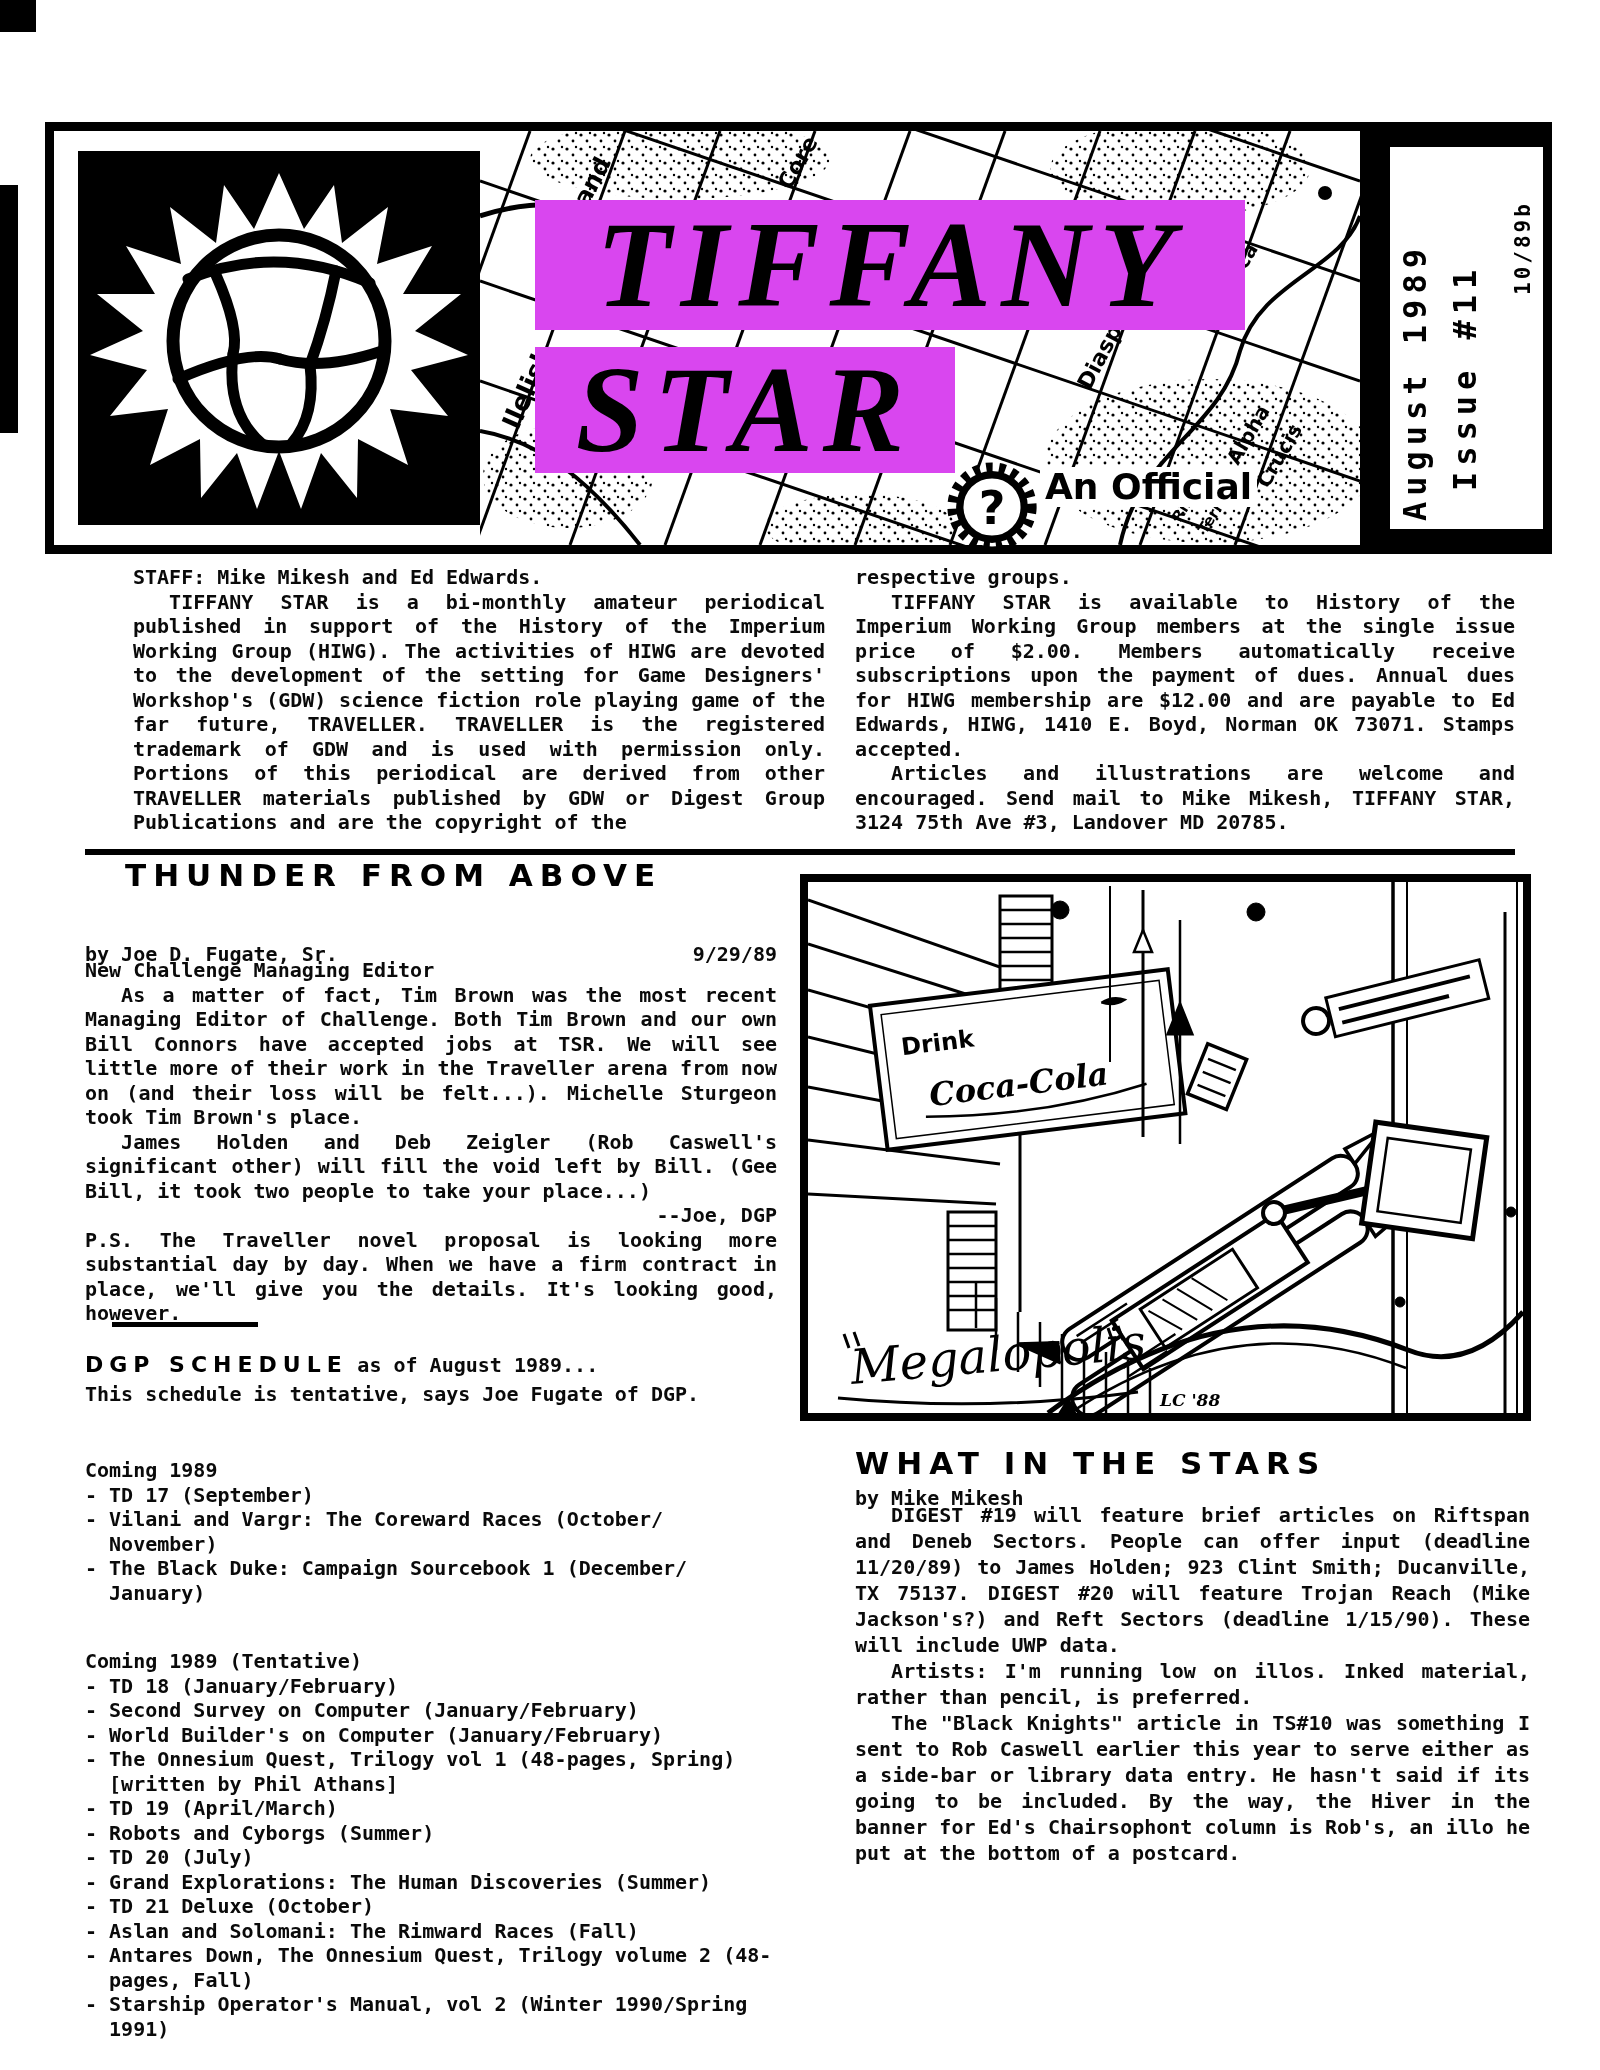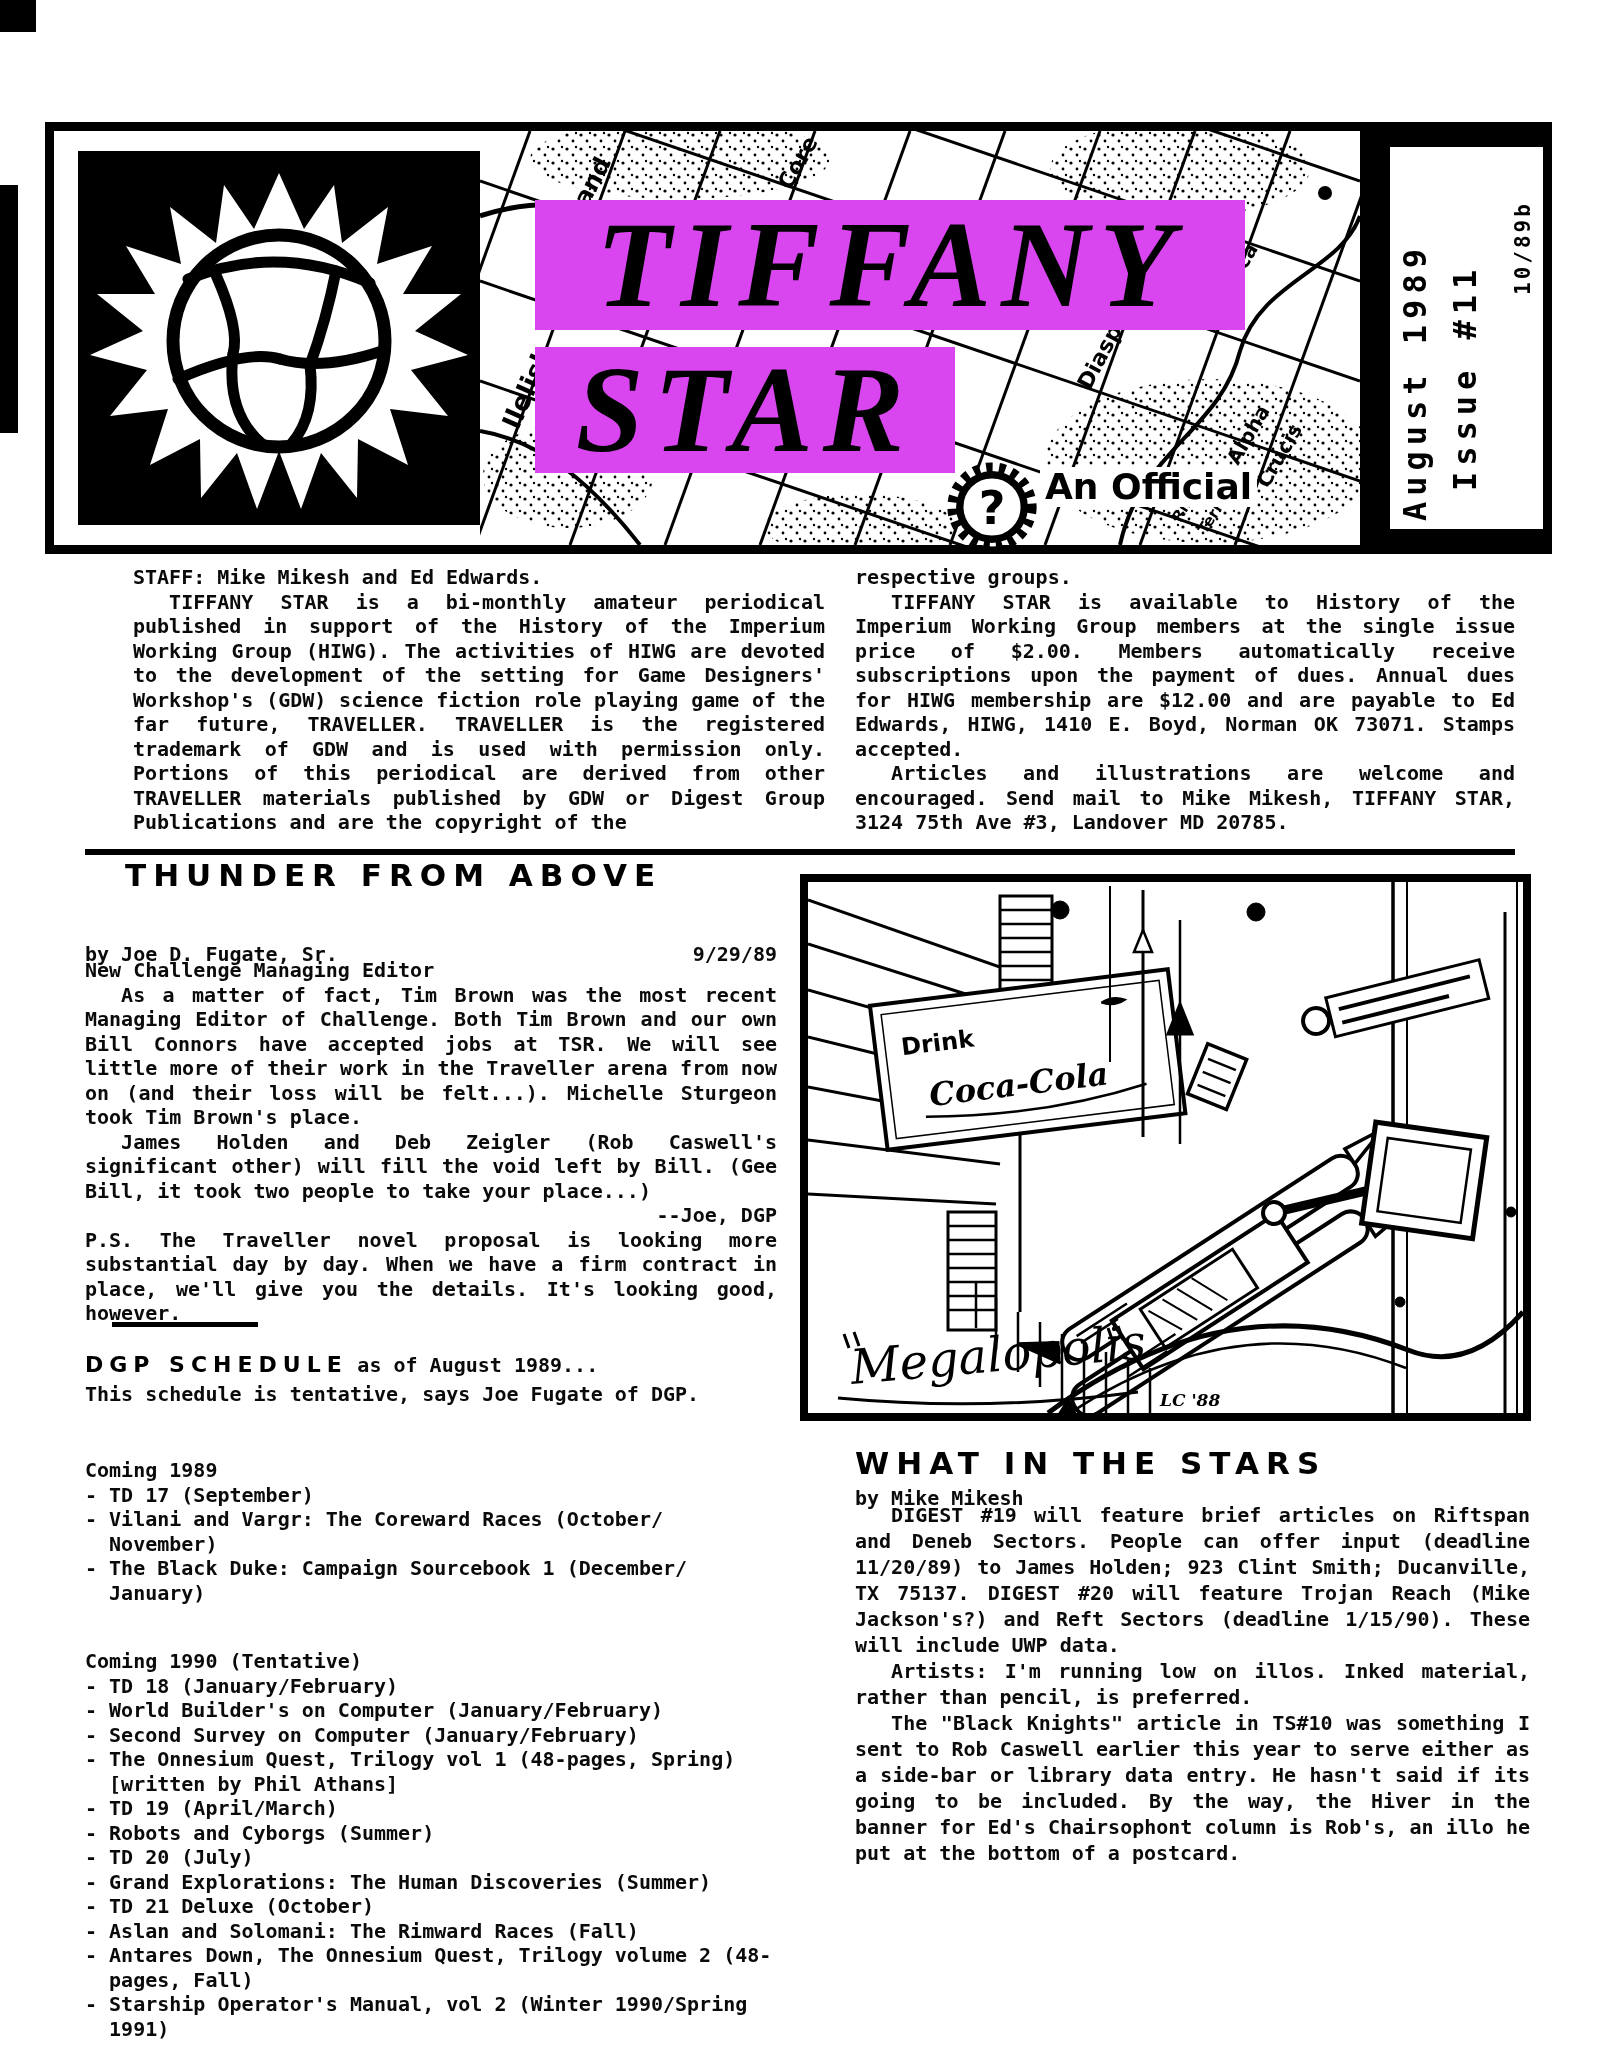--- a/index.html
+++ b/index.html
@@ -209,24 +209,24 @@
     <div class="mono" style="margin-top:4px;">This schedule is tentative, says Joe Fugate of DGP.</div>
 
     <div class="mono" style="margin-top:52px;">
       <p>Coming 1989</p>
       <p class="li">- TD 17 (September)</p>
       <p class="li">- Vilani and Vargr: The Coreward Races (October/ November)</p>
       <p class="li">- The Black Duke: Campaign Sourcebook 1 (December/ January)</p>
     </div>
 
     <div class="mono" style="margin-top:44px;">
-      <p>Coming 1990 (Tentative)</p>
+      <p>Coming 1989 (Tentative)</p>
       <p class="li">- TD 18 (January/February)</p>
+      <p class="li">- Second Survey on Computer (January/February)</p>
       <p class="li">- World Builder's on Computer (January/February)</p>
-      <p class="li">- Second Survey on Computer (January/February)</p>
       <p class="li">- The Onnesium Quest, Trilogy vol 1 (48-pages, Spring) [written by Phil Athans]</p>
       <p class="li">- TD 19 (April/March)</p>
       <p class="li">- Robots and Cyborgs (Summer)</p>
       <p class="li">- TD 20 (July)</p>
       <p class="li">- Grand Explorations: The Human Discoveries (Summer)</p>
       <p class="li">- TD 21 Deluxe (October)</p>
       <p class="li">- Aslan and Solomani: The Rimward Races  (Fall)</p>
       <p class="li">- Antares Down, The Onnesium Quest, Trilogy volume 2 (48-pages, Fall)</p>
       <p class="li">- Starship Operator's Manual, vol 2  (Winter 1990/Spring 1991)</p>
     </div>

